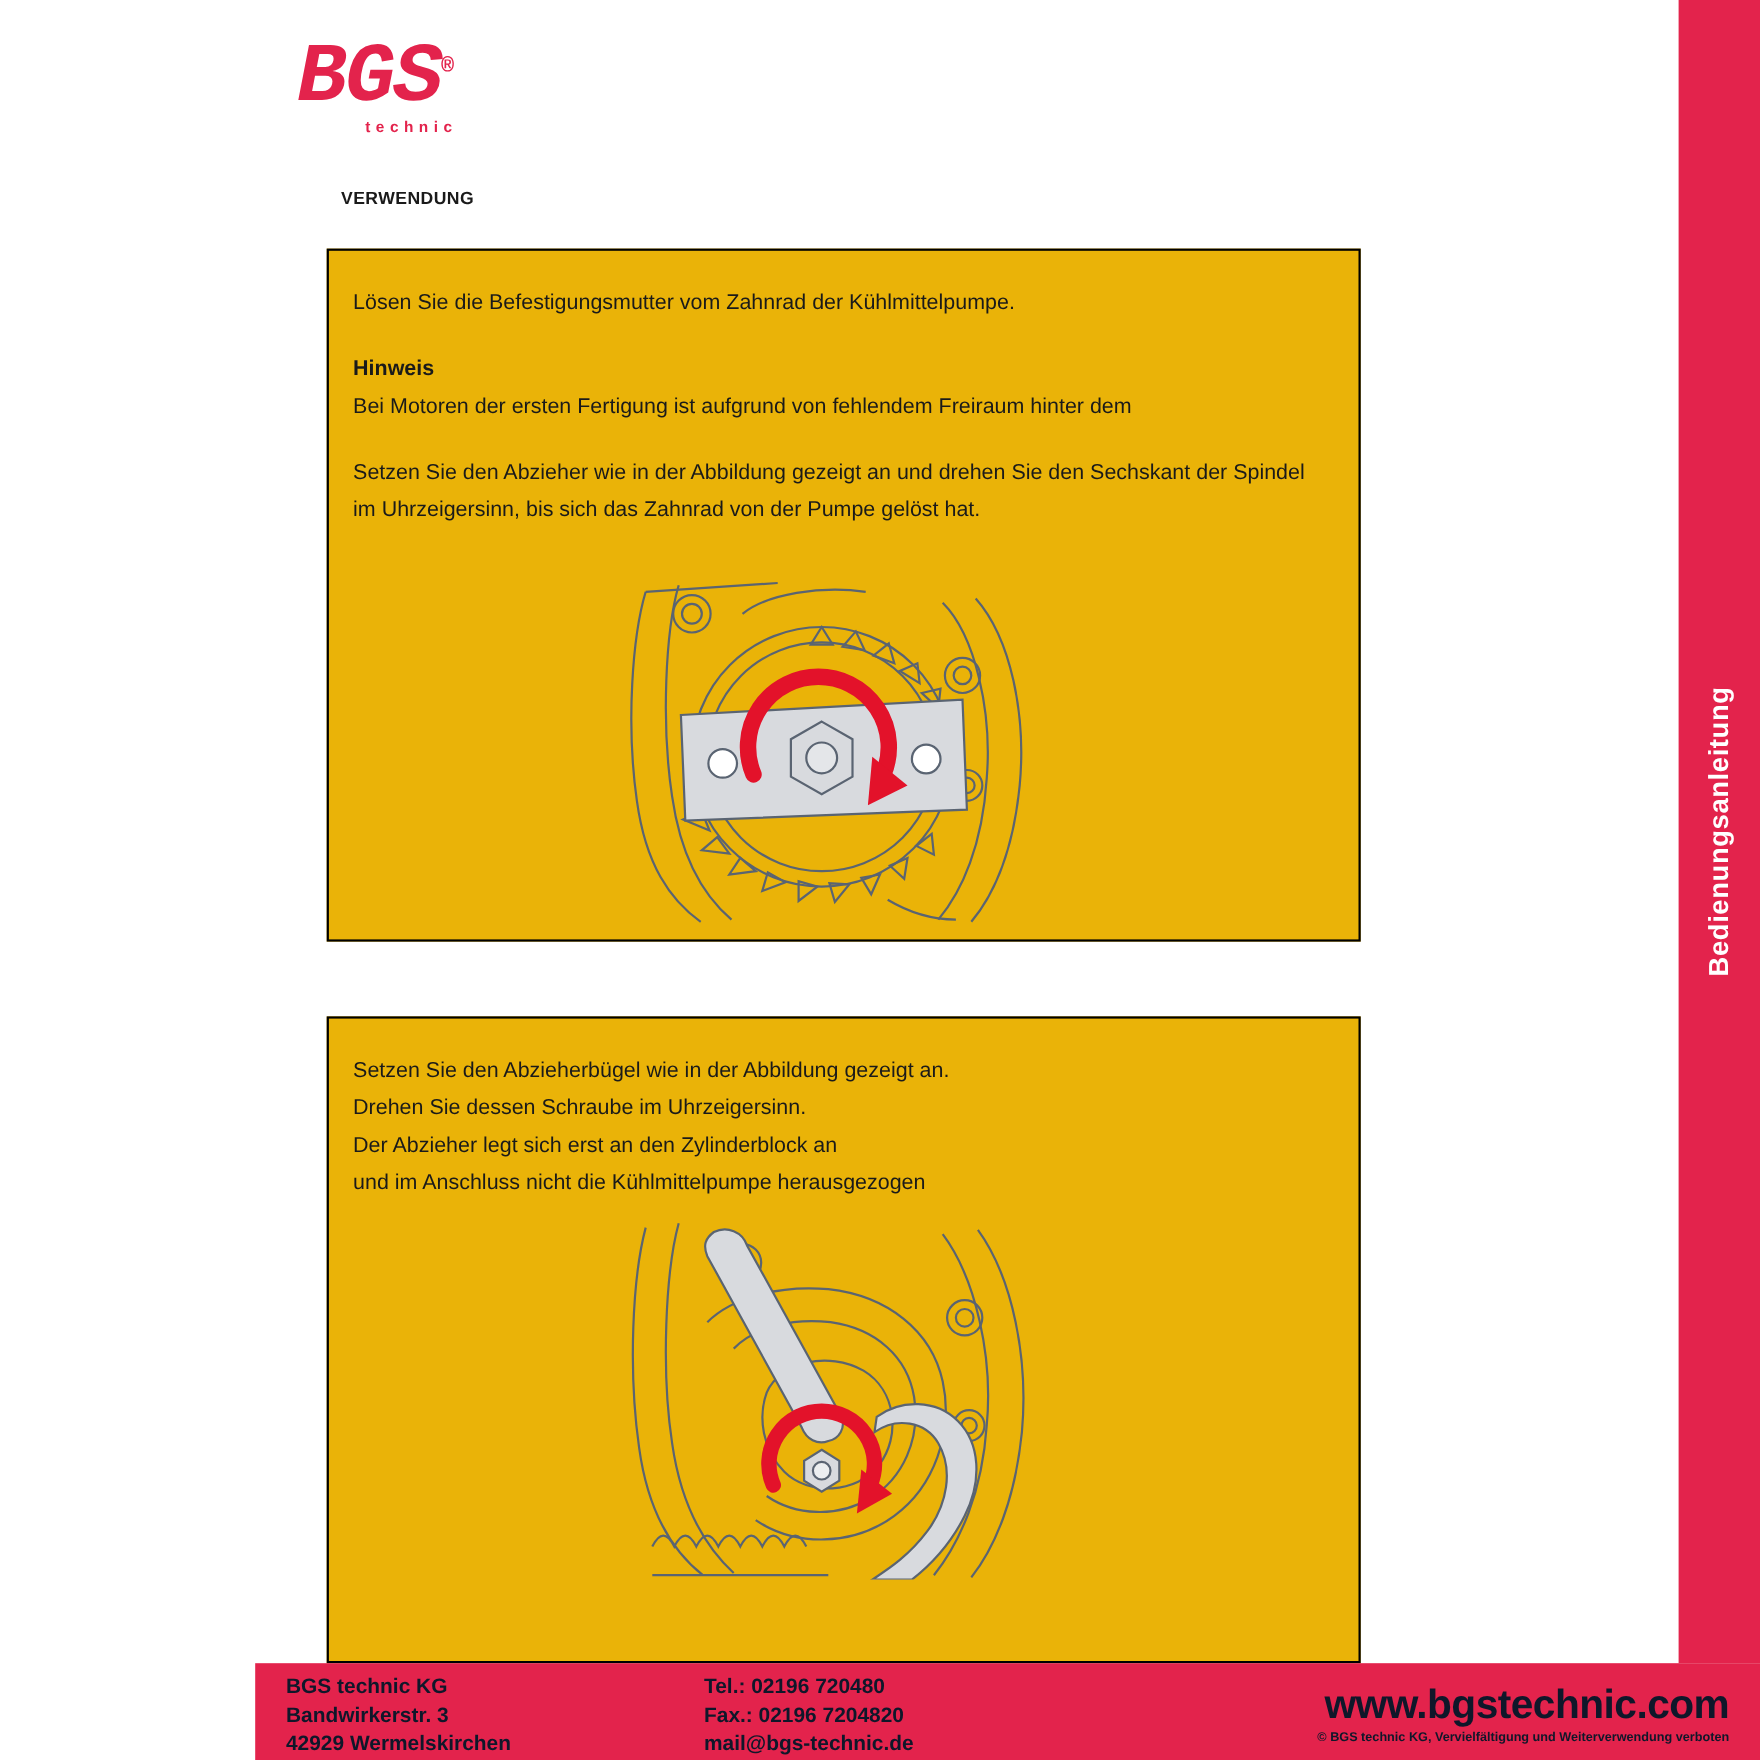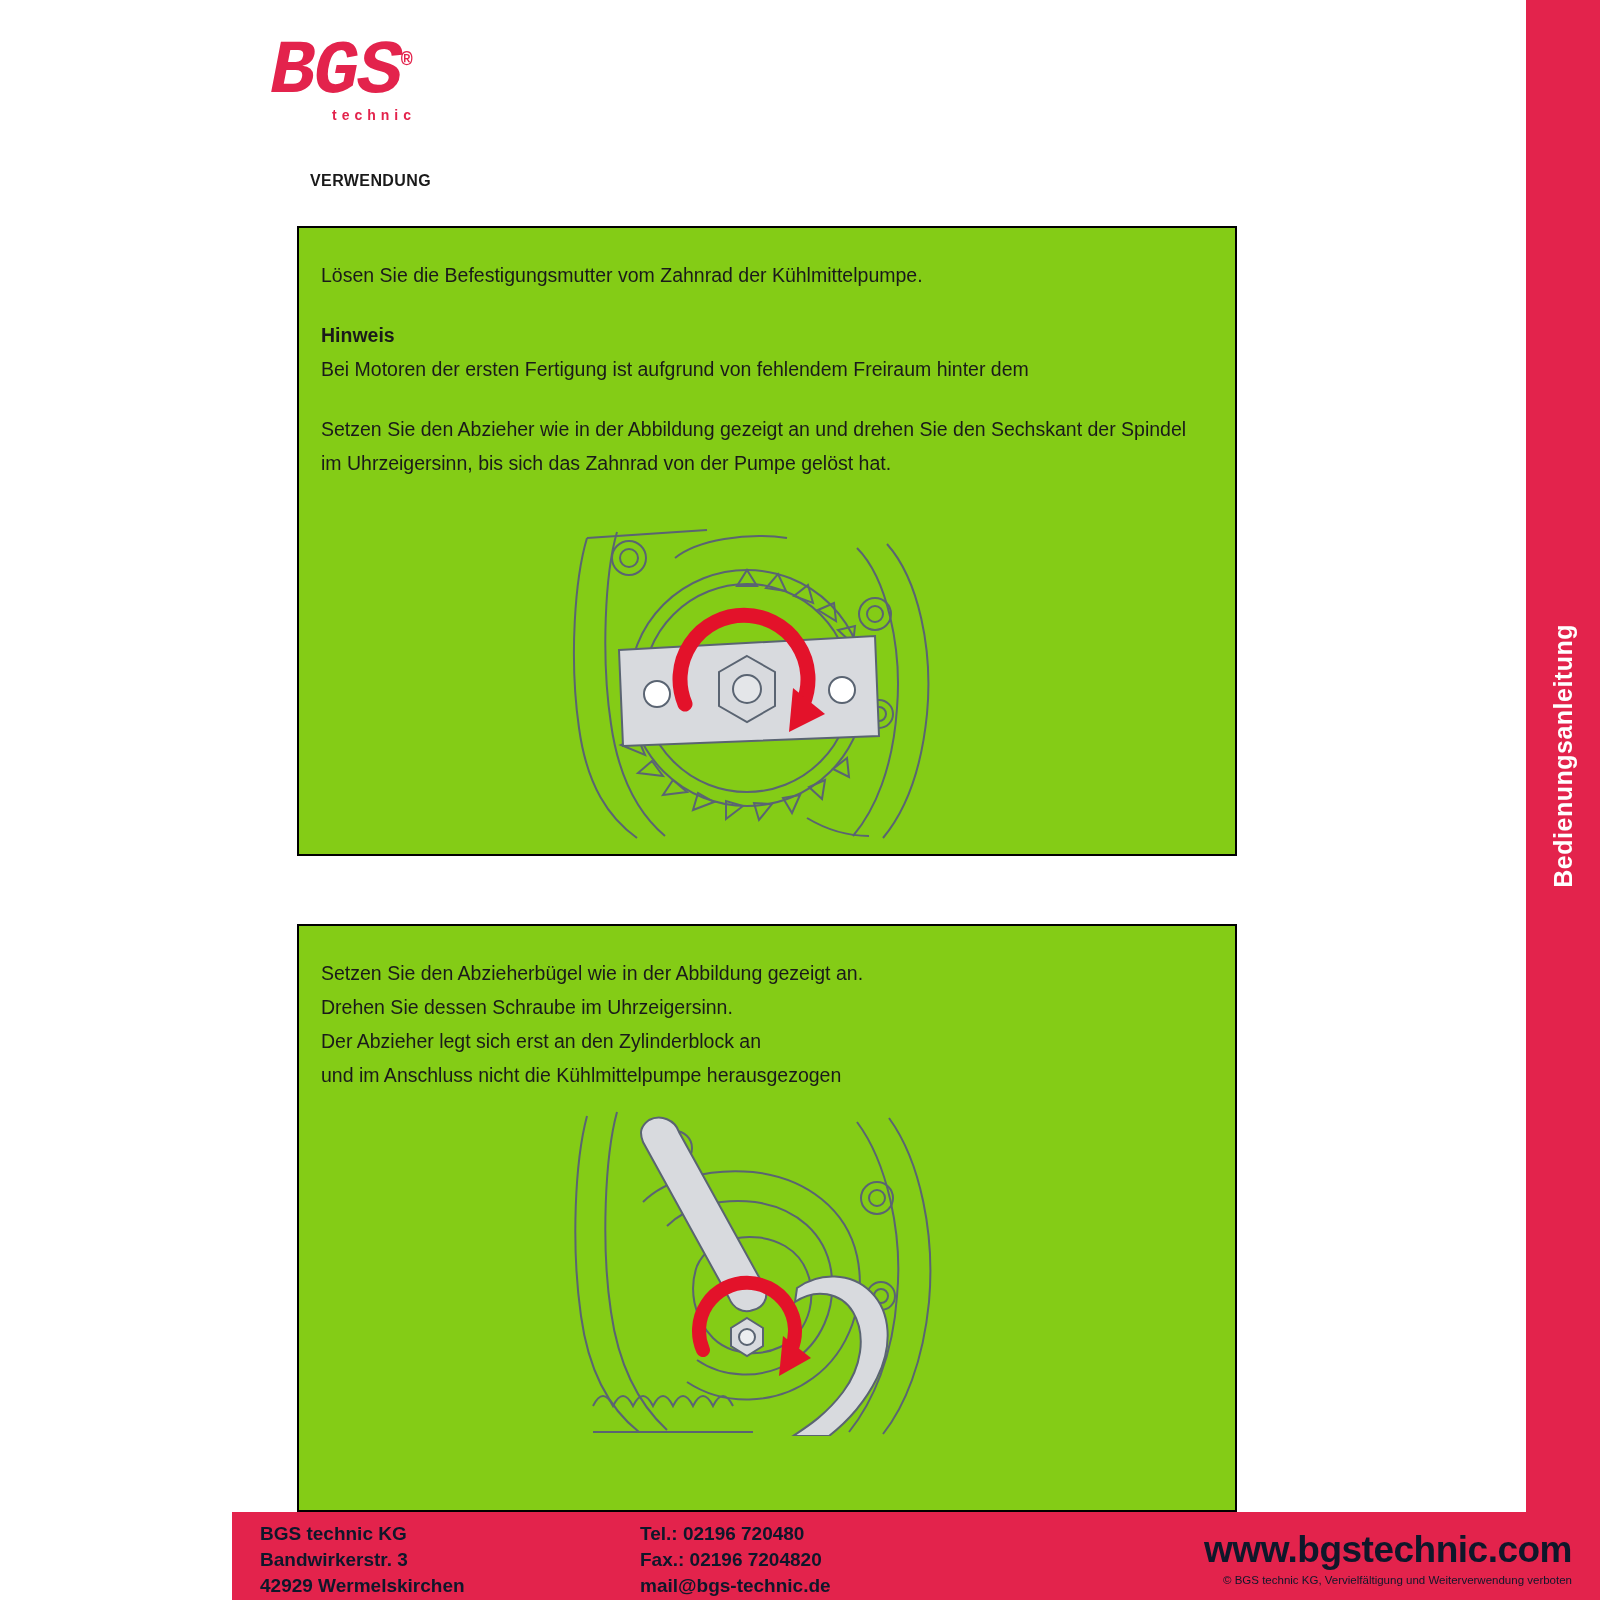--- a/index.html
+++ b/index.html
@@ -95,21 +95,21 @@
     font-weight: bold;
     letter-spacing: 0.4px;
   }
 
   
   .step-box {
     position: absolute;
     left: 297px;
     border: 2px solid #000000;
     box-sizing: border-box;
-    background: #84cc16;
+    background: #eab308;
   }
   #step-box-1 { top: 226px; width: 940px; height: 630px; }
   #step-box-2 { top: 924px; width: 940px; height: 588px; }
 
   .box-text {
     padding: 30px 22px 0 22px;
     font-size: 19.5px;
     line-height: 34px;
   }
   .box-text p { margin: 0; }
@@ -153,21 +153,21 @@
     text-align: right;
   }
   #footer .web-url {
     font-size: 37px;
     font-weight: bold;
     line-height: 40px;
     letter-spacing: -0.5px;
   }
   #footer .copyright {
     font-size: 11.5px;
-    font-weight: normal;
+    font-weight: bold;
     line-height: 16px;
     margin-top: 2px;
   }
 </style>
 </head>
 <body>
 
 <div id="logo">
   <div class="bgs-text"><span>BGS</span><span class="reg">®</span></div>
   <div class="technic-text">technic</div>

